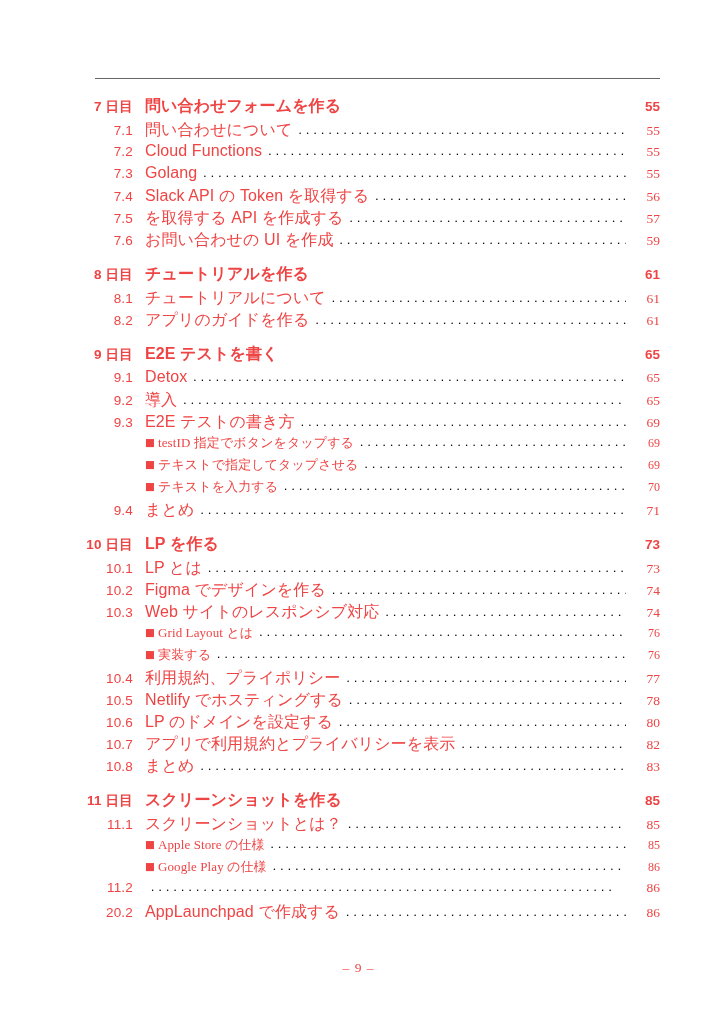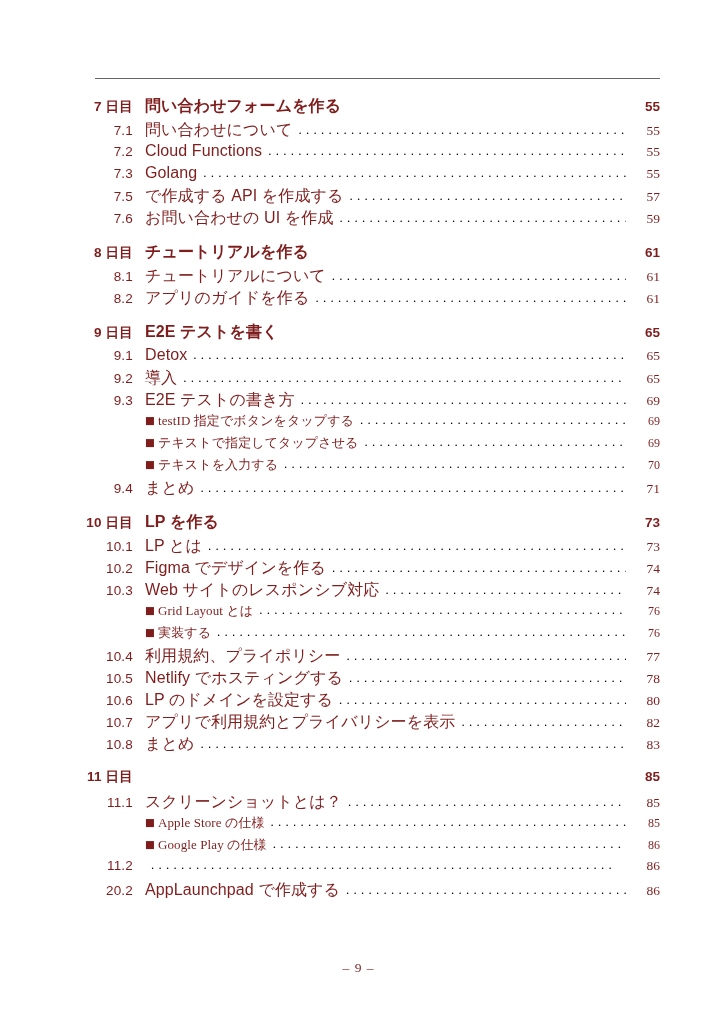--- a/index.html
+++ b/index.html
@@ -7,21 +7,21 @@
     padding: 0;
     background: #ffffff;
   }
   .page {
     position: relative;
     width: 717px;
     height: 1012px;
     background: #ffffff;
     overflow: hidden;
     font-family: "Liberation Sans", sans-serif;
-    color: #7f1d1d;
+    color: #ef4444;
   }
 
   
   .header-rule {
     position: absolute;
     left: 95px;
     top: 78px;
     width: 565px;
     height: 1px;
     background: #666666;
@@ -162,22 +162,28 @@
         <span class="leader"></span>
         <span class="pg">55</span>
       </div>
       <div class="row section">
         <span class="num">7.3</span>
         <span class="title">Golang</span>
         <span class="leader"></span>
         <span class="pg">55</span>
       </div>
       <div class="row section">
+        <span class="num">7.4</span>
+        <span class="title">Slack API の Token を取得する</span>
+        <span class="leader"></span>
+        <span class="pg">56</span>
+      </div>
+      <div class="row section">
         <span class="num">7.5</span>
-        <span class="title">で作成する API を作成する</span>
+        <span class="title">を取得する API を作成する</span>
         <span class="leader"></span>
         <span class="pg">57</span>
       </div>
       <div class="row section">
         <span class="num">7.6</span>
         <span class="title">お問い合わせの UI を作成</span>
         <span class="leader"></span>
         <span class="pg">59</span>
       </div>
       <div class="row chapter">
@@ -307,20 +313,21 @@
         <span class="pg">82</span>
       </div>
       <div class="row section">
         <span class="num">10.8</span>
         <span class="title">まとめ</span>
         <span class="leader"></span>
         <span class="pg">83</span>
       </div>
       <div class="row chapter">
         <span class="num">11 日目</span>
+        <span class="title">スクリーンショットを作る</span>
         <span class="leader"></span>
         <span class="pg">85</span>
       </div>
       <div class="row section">
         <span class="num">11.1</span>
         <span class="title">スクリーンショットとは？</span>
         <span class="leader"></span>
         <span class="pg">85</span>
       </div>
       <div class="row sub">

